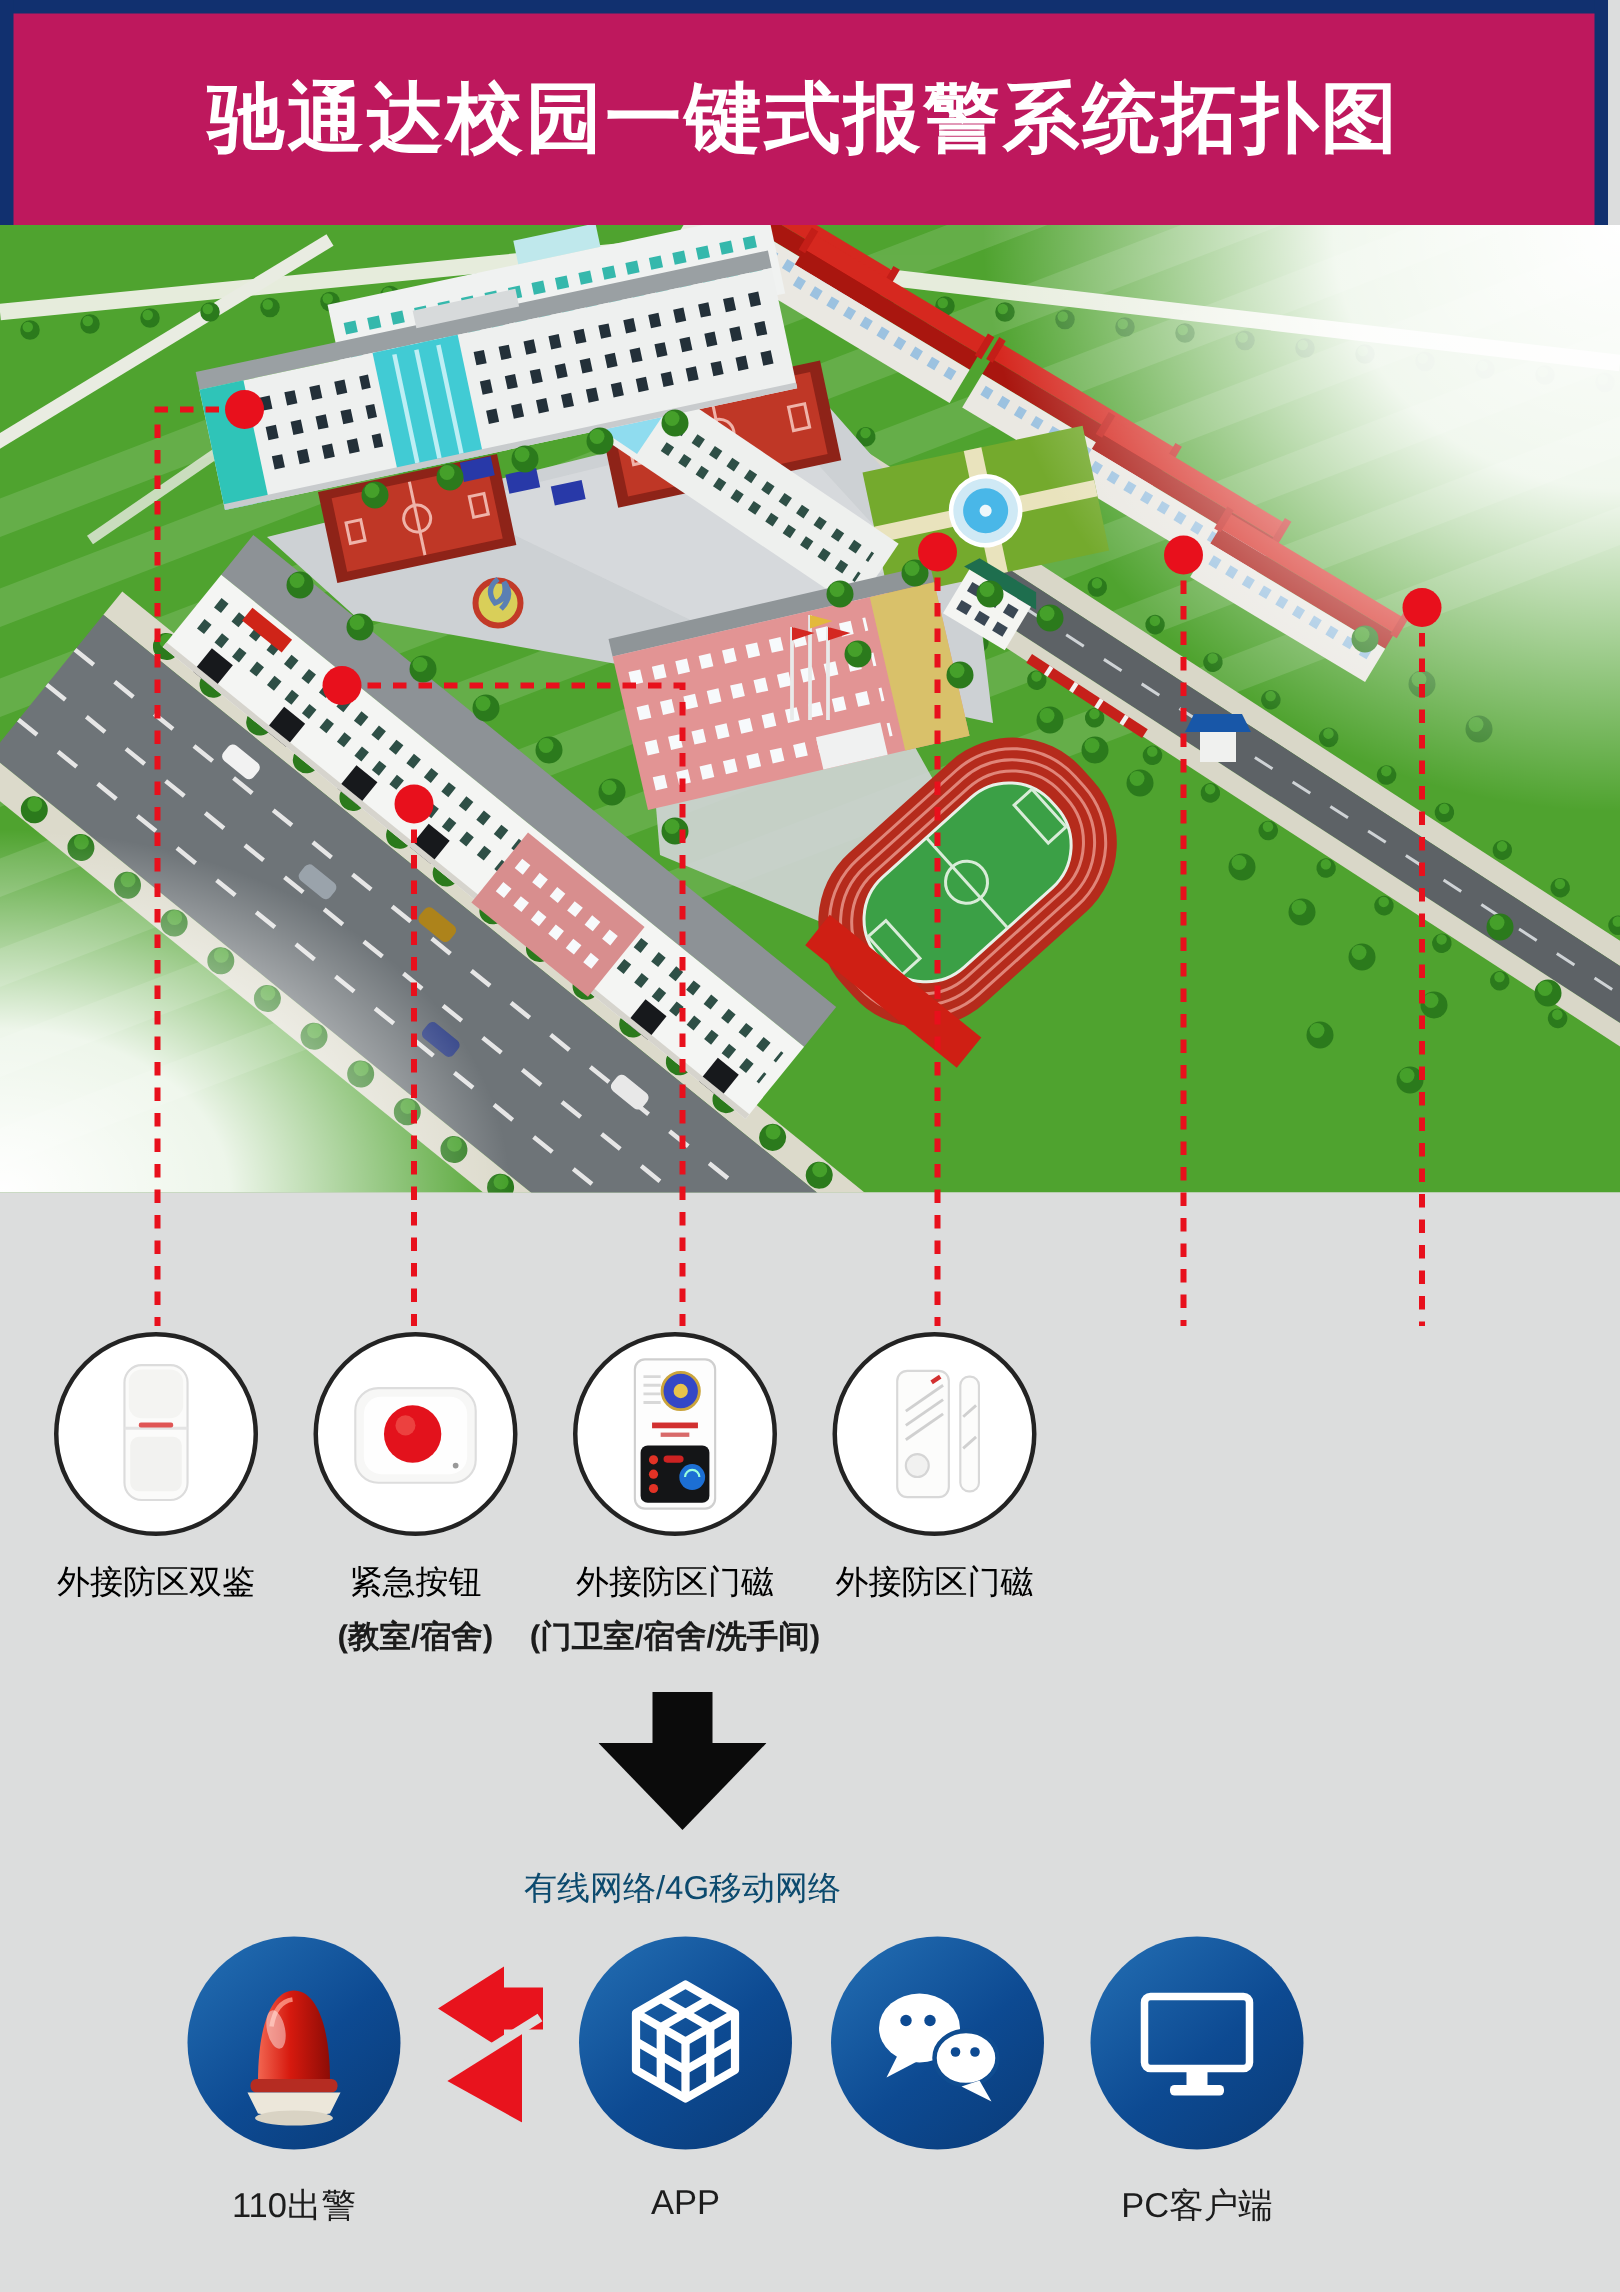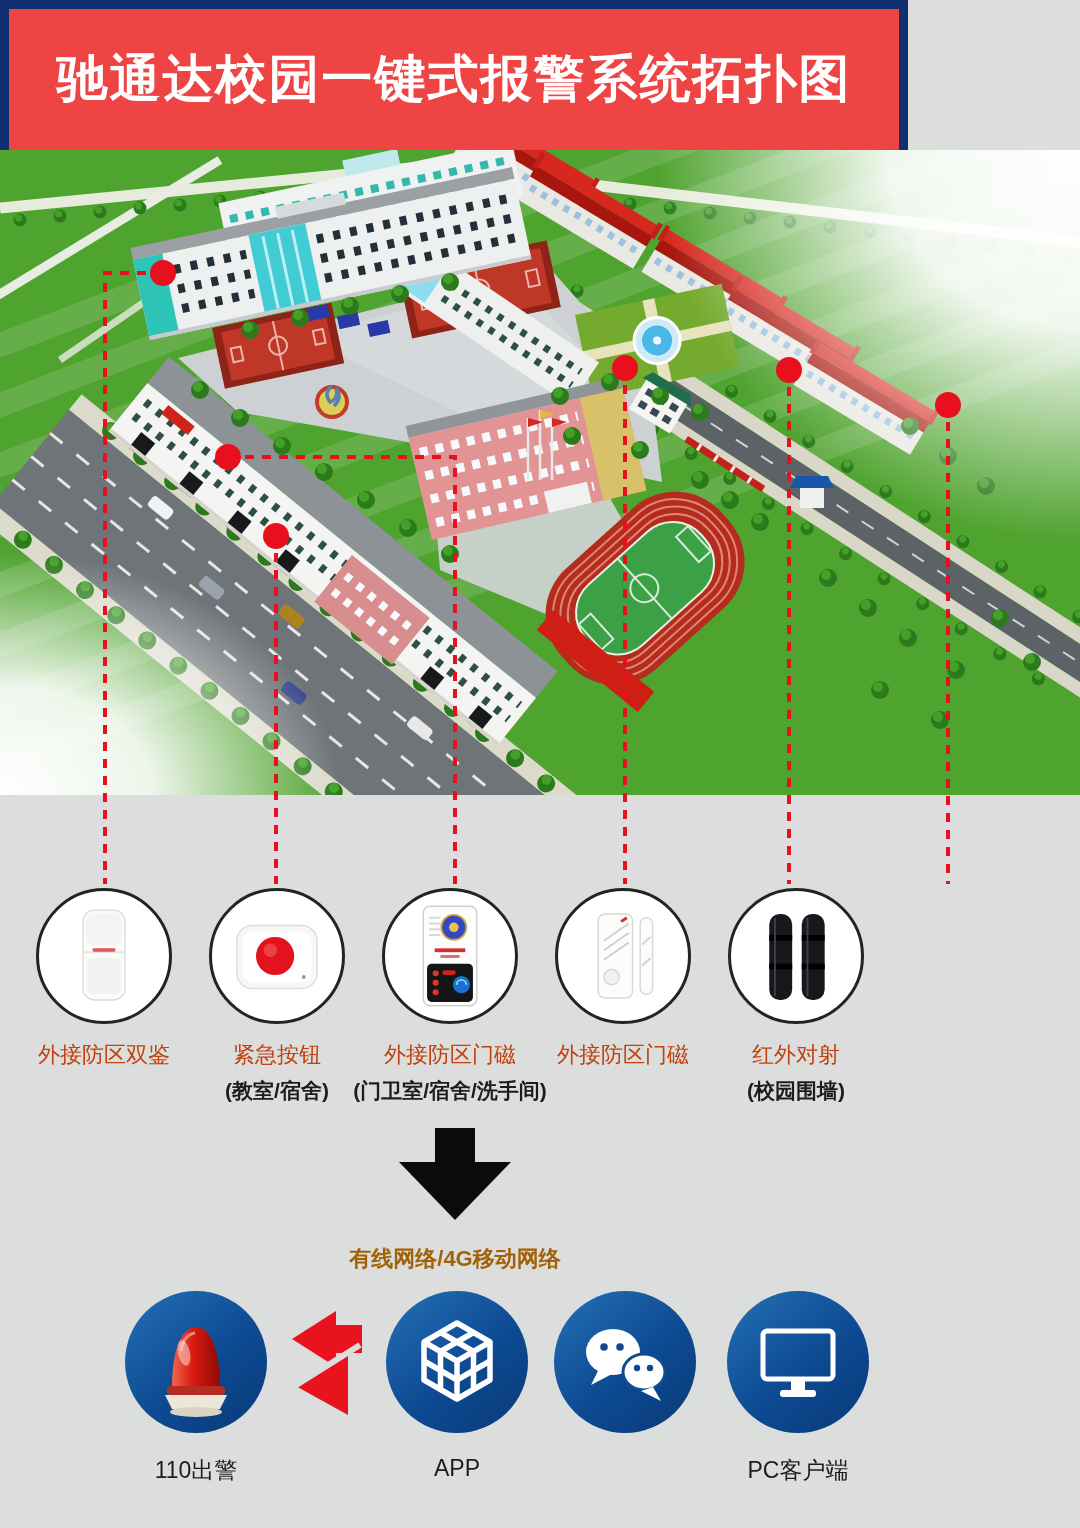--- a/index.html
+++ b/index.html
@@ -1,38 +1,38 @@
 <!DOCTYPE html>
 <html><head>
 <meta charset="utf-8">
 <style>
   html,body{margin:0;padding:0;}
   .page{position:relative;width:1080px;height:1528px;overflow:hidden;background:#dcdddd;
         font-family:"Liberation Sans","DejaVu Sans",sans-serif;}
   
-  .hdr{position:absolute;top:0;left:0;width:908px;height:150px;background:#ef4444;
+  .hdr{position:absolute;top:0;left:0;width:1072px;height:150px;background:#be185d;
        border-top:9px solid #11306f;border-left:9px solid #11306f;border-right:9px solid #11306f;
        box-sizing:border-box;display:flex;align-items:center;justify-content:center;z-index:3;}
   .hdr h1{margin:0;color:#ffffff;font-size:51px;font-weight:800;letter-spacing:2px;white-space:nowrap;}
   
   .campus{position:absolute;top:150px;left:0;width:1080px;height:645px;z-index:1;}
   
   .overlay{position:absolute;top:0;left:0;width:1080px;height:1528px;z-index:4;pointer-events:none;}
   
   .devices{position:absolute;top:888px;left:36px;display:flex;gap:37px;z-index:5;}
   .dev{width:136px;display:flex;flex-direction:column;align-items:center;}
   .circ{width:136px;height:136px;border-radius:50%;background:#ffffff;border:3px solid #232323;
         box-sizing:border-box;display:flex;align-items:center;justify-content:center;overflow:hidden;}
   .dlabw,.dsubw{width:136px;display:flex;justify-content:center;}
-  .dlab{margin-top:16px;font-size:22px;color:#c2410c;font-weight:500;white-space:nowrap;}
+  .dlab{margin-top:16px;font-size:22px;color:#000000;font-weight:500;white-space:nowrap;}
   .dsub{margin-top:7px;font-size:21px;color:#1c1c1c;font-weight:700;white-space:nowrap;text-align:center;}
   
   .flowarrow{position:absolute;left:399px;top:1128px;z-index:5;}
   .netlab{position:absolute;left:455px;top:1244px;transform:translateX(-50%);font-size:22px;
-          color:#a16207;font-weight:700;white-space:nowrap;z-index:5;}
+          color:#0c4a6e;font-weight:400;white-space:nowrap;z-index:5;}
   
   .out{position:absolute;top:1291px;width:142px;display:flex;flex-direction:column;align-items:flex-end;z-index:5;}
   .bluec{width:142px;height:142px;border-radius:50%;
          background:linear-gradient(140deg,#2470b5 0%,#0d4a92 55%,#093a77 100%);
          display:flex;align-items:center;justify-content:center;}
   .olabw{width:142px;display:flex;justify-content:center;}
   .olab{margin-top:22px;font-size:23px;color:#1c1c1c;font-weight:500;white-space:nowrap;}
   .o1{left:125px}.o2{left:386px}.o3{left:554px}.o4{left:727px}
   .redarrow{position:absolute;left:290px;top:1305px;z-index:5;}
 </style>
@@ -556,46 +556,20 @@
       </div>
       <div class="dlabw">
           <span class="dlab">外接防区门磁</span>
         </div>
       <div class="dsubw">
           <span class="dsub"></span>
         </div>
     </div>
 
 
-    <div class="dev">
-      <div class="circ">
-        <svg width="136" height="136" viewBox="0 0 136 136">
-          <g fill="#17181b">
-            <rect x="40" y="24" width="24" height="90" rx="11"></rect>
-            <rect x="74" y="24" width="24" height="90" rx="11"></rect>
-          </g>
-          <g fill="#000000">
-            <rect x="40" y="46" width="24" height="6"></rect>
-              <rect x="74" y="46" width="24" height="6"></rect>
-            <rect x="40" y="76" width="24" height="6"></rect>
-              <rect x="74" y="76" width="24" height="6"></rect>
-          </g>
-          <g stroke="#3c4046" stroke-width="2">
-            <line x1="46" y1="28" x2="46" y2="110"></line>
-              <line x1="80" y1="28" x2="80" y2="110"></line>
-          </g>
-        </svg>
-      </div>
-      <div class="dlabw">
-          <span class="dlab">红外对射</span>
-        </div>
-      <div class="dsubw">
-          <span class="dsub">(校园围墙)</span>
-        </div>
-    </div>
   </div>
 
   <svg class="flowarrow" width="112" height="92" viewBox="0 0 112 92">
     <rect x="36" y="0" width="40" height="34" fill="#0b0b0b"></rect>
     <polygon points="0,34 112,34 56,92" fill="#0b0b0b"></polygon>
   </svg>
   <div class="netlab">有线网络/4G移动网络</div>
 
   <div class="out o1">
     <div class="bluec">

